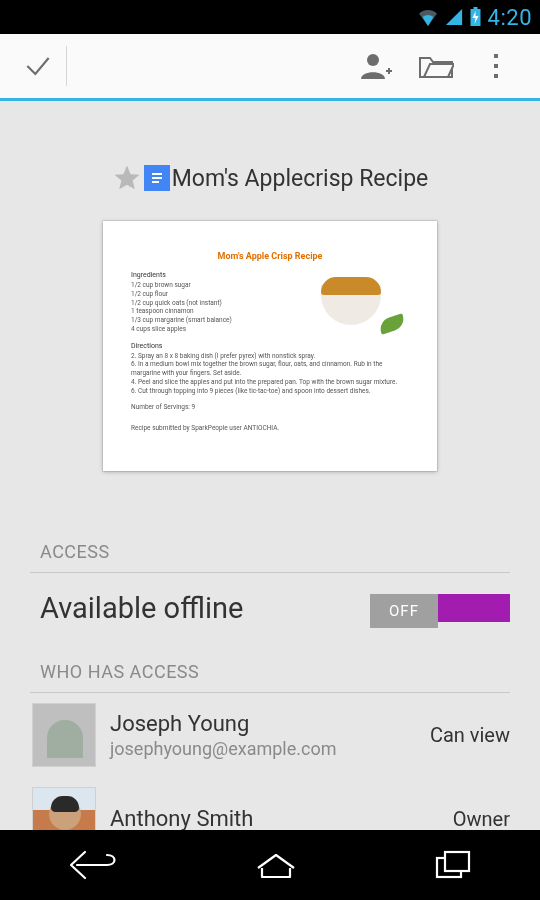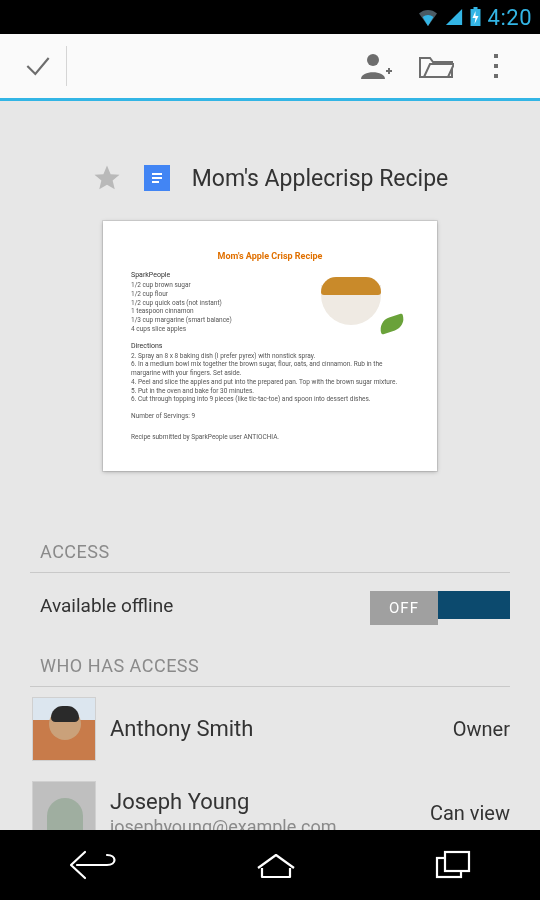--- a/index.html
+++ b/index.html
@@ -16,42 +16,42 @@
 .actionbar { height: 64px; background: #fafafa; display: flex; align-items: center; padding: 0 14px; }
 .actionbar .check { width: 48px; height: 48px; display: flex; align-items: center; justify-content: center; }
 .actionbar .sep { width: 1px; height: 40px; background: #d5d5d5; margin: 0 10px 0 4px; }
 .actionbar .spacer { flex: 1; }
 .actionbar .icon-btn { width: 60px; height: 48px; display: flex; align-items: center; justify-content: center; }
 .accent { height: 3px; background: #33b5e5; }
 
 
 .content { position: absolute; top: 101px; left: 0; right: 0; bottom: 70px; overflow: hidden; }
 
-.title-row { display: flex; align-items: center; justify-content: center; gap: 22px; margin: 62px 0 28px; }
+.title-row { display: flex; align-items: center; justify-content: center; gap: 2px; margin: 62px 0 28px; }
 .star svg { display:block; }
 .doc-chip { width: 26px; height: 26px; background: #4285f4; display:flex; align-items:center; justify-content:center; }
 .doc-title { font-size: 23px; color: #333; font-weight: 400; }
 
 .preview { width: 334px; height: 250px; margin: 0 auto 70px; background: #fff; box-shadow: 0 1px 4px rgba(0,0,0,.25), 0 0 0 1px rgba(0,0,0,.08); padding: 30px 28px; font-size: 7px; color: #444; position: relative; }
 .preview .ptitle { text-align: center; color: #e07000; font-size: 9px; font-weight: 700; margin-bottom: 10px; }
 .preview .sec { font-size: 7px; color:#333; margin: 8px 0 2px; }
 .preview .line { font-size: 6.5px; color:#555; line-height: 1.35; }
 .preview .thumb { position:absolute; top: 46px; right: 26px; width: 100px; height: 70px; border-radius: 2px; overflow:hidden; }
 .preview .thumb .sky { position:absolute; inset:0; background:#fff; }
 .preview .thumb .bowl { position:absolute; left:10px; top:18px; width:60px; height:40px; background:#efeae3; border-radius: 0 0 40px 40px; }
 .preview .thumb .crisp { position:absolute; left:10px; top:10px; width:60px; height:18px; background:#c98a2a; border-radius: 30px 30px 6px 6px; }
 .preview .thumb .leaf { position:absolute; right:6px; bottom:6px; width:26px; height:14px; background:#6aa23a; border-radius: 14px 2px 14px 2px; transform: rotate(-18deg); }
 
 .section-label { font-size: 18px; color: #8a8a8a; letter-spacing: 0.5px; margin: 0 40px 10px; }
 .section-label.first {}
 .rule { height: 1px; background: #c9c9c9; margin: 0 30px; }
 
 .row { display:flex; align-items:center; padding: 18px 30px 18px 40px; }
-.row .label { font-size: 19px; color: #333; flex:1; }
-.toggle { width: 140px; height: 28px; background: #0c4a6e; position: relative; }
+.row .label { font-size: 29px; color: #333; flex:1; }
+.toggle { width: 140px; height: 28px; background: #a21caf; position: relative; }
 .toggle .knob { position:absolute; left:0; top:0; width: 68px; height:34px; background:#a0a0a0; display:flex; align-items:center; justify-content:center; color:#fff; font-size:15px; letter-spacing:1px; }
 
 .access-list { }
 .person { display:flex; align-items:center; padding: 10px 30px 10px 32px; gap: 14px; }
 .avatar { width: 64px; height: 64px; background:#bfbfbf; border:1px solid #d0d0d0; position:relative; overflow:hidden; }
 .avatar.android::before { content:""; position:absolute; left:14px; top:16px; width:36px; height:22px; background:#9faea0; border-radius: 20px 20px 0 0; }
 .avatar.android::after { content:""; position:absolute; left:14px; top:38px; width:36px; height:16px; background:#9faea0; }
 .avatar.photo { background: linear-gradient(#dce6ef 0 35%, #c87b4a 35% 100%); }
 .avatar.photo::before { content:""; position:absolute; left:16px; top:10px; width:32px; height:32px; background:#caa17a; border-radius:50%; }
 .avatar.photo::after { content:""; position:absolute; left:18px; top:8px; width:28px; height:16px; background:#2a2a2a; border-radius: 16px 16px 6px 6px; }
@@ -139,66 +139,65 @@
     </div>
 
     <div class="preview">
       <div class="ptitle">Mom's Apple Crisp Recipe</div>
       <div class="thumb">
         <div class="sky"></div>
           <div class="bowl"></div>
           <div class="crisp"></div>
           <div class="leaf"></div>
       </div>
-      <div class="sec">SparkPeople</div>
+      <div class="sec">Ingredients</div>
       <div class="line">1/2 cup brown sugar</div>
       <div class="line">1/2 cup flour</div>
       <div class="line">1/2 cup quick oats (not instant)</div>
       <div class="line">1 teaspoon cinnamon</div>
       <div class="line">1/3 cup margarine (smart balance)</div>
       <div class="line">4 cups slice apples</div>
       <div class="sec">Directions</div>
       <div class="line">2. Spray an 8 x 8 baking dish (I prefer pyrex) with nonstick spray.</div>
       <div class="line">6. In a medium bowl mix together the brown sugar, flour, oats, and cinnamon. Rub in the margarine with your fingers. Set aside.</div>
       <div class="line">4. Peel and slice the apples and put into the prepared pan. Top with the brown sugar mixture.</div>
-      <div class="line">5. Put in the oven and bake for 30 minutes.</div>
       <div class="line">6. Cut through topping into 9 pieces (like tic-tac-toe) and spoon into dessert dishes.</div>
       <div class="line" style="margin-top:8px">Number of Servings: 9</div>
       <div class="line" style="margin-top:12px">Recipe submitted by SparkPeople user ANTIOCHIA.</div>
     </div>
 
     <div class="section-label first">ACCESS</div>
     <div class="rule"></div>
     <div class="row">
       <div class="label">Available offline</div>
       <div class="toggle">
         <div class="knob">OFF</div>
       </div>
     </div>
 
     <div class="section-label" style="margin-top:18px">WHO HAS ACCESS</div>
     <div class="rule"></div>
 
     <div class="access-list">
+      <div class="person">
+        <div class="avatar android"></div>
+        <div class="info">
+          <div class="name">Joseph Young</div>
+          <div class="email">josephyoung@example.com</div>
+        </div>
+        <div class="role">Can view</div>
+      </div>
       <div class="person">
         <div class="avatar photo"></div>
         <div class="info">
           <div class="name">Anthony Smith</div>
           <div class="email"></div>
         </div>
         <div class="role">Owner</div>
       </div>
-      <div class="person">
-        <div class="avatar android"></div>
-        <div class="info">
-          <div class="name">Joseph Young</div>
-          <div class="email">josephyoung@example.com</div>
-        </div>
-        <div class="role">Can view</div>
-      </div>
     </div>
   </div>
 
   <div class="navbar">
     <div>
       <svg width="52" height="34" viewBox="0 0 52 34">
           <path d="M18 4 L4 17 L18 30 M10 17 H40 C50 17 50 7 40 7" fill="none" stroke="#fff" stroke-width="2.2" stroke-linejoin="round" stroke-linecap="round"></path>
         </svg>
     </div>
     <div>

